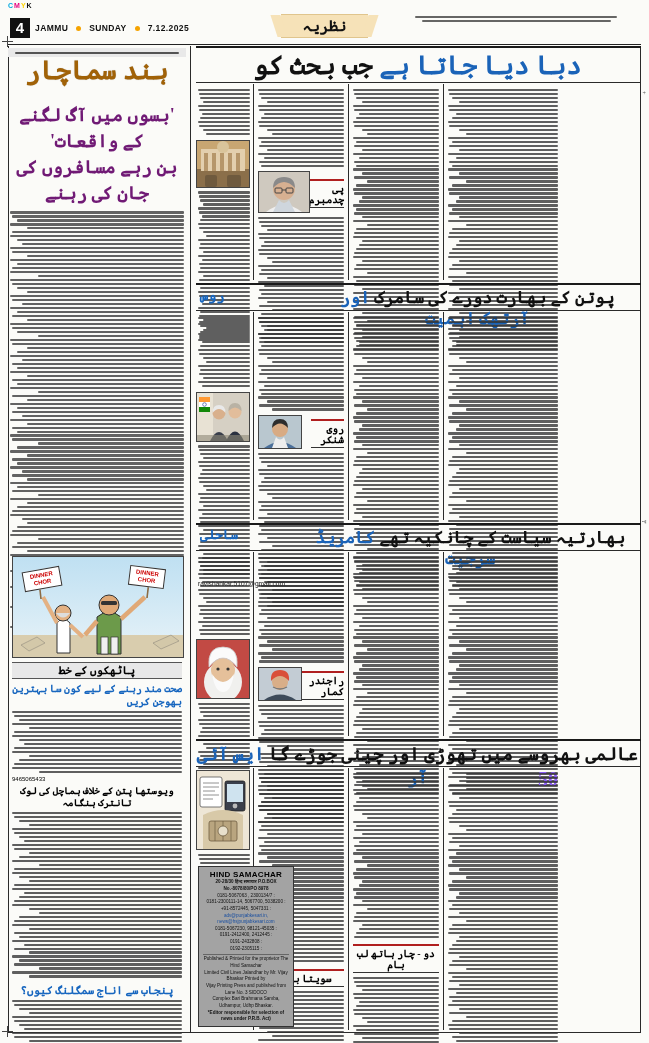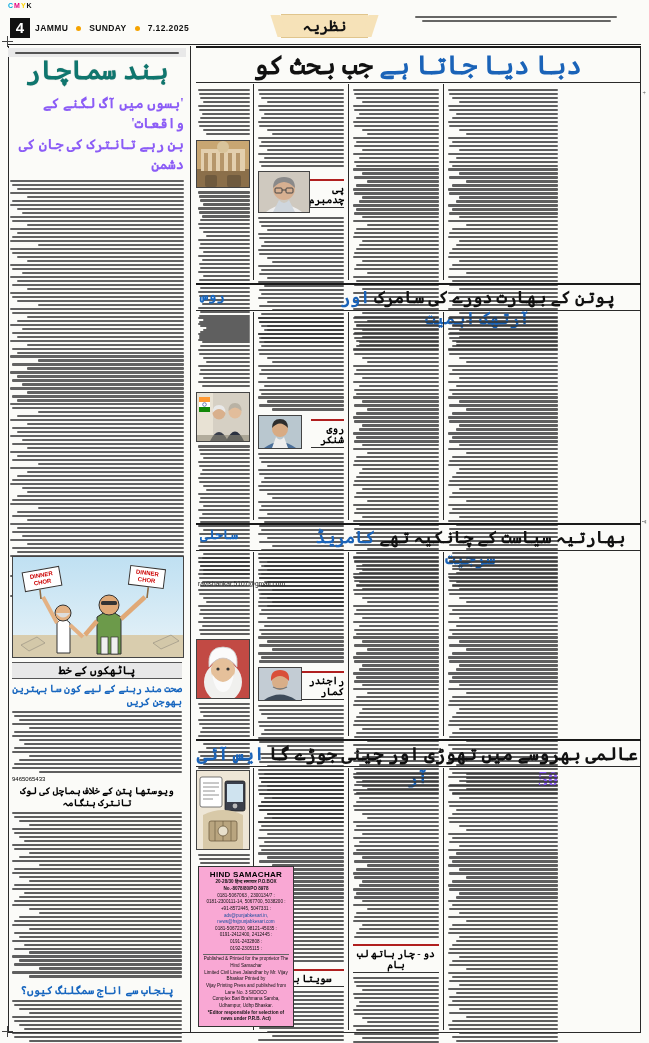--- a/index.html
+++ b/index.html
@@ -50,25 +50,25 @@
   
   .vrule{position:absolute;width:1px;background:#2a2a2a;}
   .hline{position:absolute;height:1px;background:#2a2a2a;}
   .thickline{position:absolute;height:2px;background:#1a1a1a;}
 
   
   .rail{position:absolute;left:8px;top:48px;width:178px;}
   .rail-strip{background:#e9e9e9;padding:2px 4px;text-align:center;font-size:8px;}
   .rail-strip .uline{height:2px;background:#333;margin:1.6px auto;}
   .logo-red{
-    text-align:center;color:#0f766e;font-weight:bold;font-size:26px;line-height:1;
-    margin:1px 0 10px;letter-spacing:-1px;
+    text-align:center;color:#a16207;font-weight:bold;font-size:26px;line-height:1;
+    margin:1px 0 18px;letter-spacing:-1px;
     text-shadow:0 0 1px rgba(0,0,0,.25);
   }
-  .rail-head{text-align:right;font-size:14px;font-weight:bold;line-height:1.45;color:#8b5cf6;padding:0 2px;}
+  .rail-head{text-align:center;font-size:18px;font-weight:bold;line-height:1.45;color:#701a75;padding:0 2px;}
   .rail-body{padding:3px 2px 0;}
   .rail-body .uline{height:2.2px;background:#383838;margin:2.4px 0;}
 
   
   .art-title{font-weight:bold;color:#111;text-align:center;line-height:1.25;}
   .art-title .blue{color:#1a63b8;}
   .kicker{color:#1766bf;font-weight:bold;}
   .byline-box{border-top:2px solid #b01f1f;border-bottom:1px solid #333;padding:2px 0;
               font-weight:bold;font-size:10px;text-align:right;}
   .email{font-family:"Liberation Sans",sans-serif;font-size:6.6px;direction:ltr;text-align:center;color:#111;}
@@ -140,21 +140,21 @@
 
   <div class="rail">
 
     <div class="rail-strip">
       <span class="uline s2"></span>
     </div>
 
     <div class="logo-red">ہند سماچار</div>
 
     <div class="rail-head">'بسوں میں آگ لگنے کے واقعات'</div>
-    <div class="rail-head">بن رہے تانترک کی جان کی دشمن</div>
+    <div class="rail-head">بن رہے مسافروں کی جان کی رہنے</div>
 
     <div class="rail-body ubody dense">
       <span class="uline s1"></span>
         <span class="uline s4"></span>
         <span class="uline s2"></span>
       <span class="uline s1"></span>
         <span class="uline s3"></span>
         <span class="uline s4"></span>
       <span class="uline s1"></span>
         <span class="uline s2"></span>
@@ -1550,21 +1550,21 @@
       <span class="uline s4"></span>
         <span class="uline s2"></span>
         <span class="uline s1"></span>
       <span class="uline s3"></span>
         <span class="uline s4"></span>
         <span class="uline s5"></span>
       <span class="uline s2"></span>
     </div>
   </div>
 
-  <div class="imprint" style="position:absolute;left:198px;width:86px;bottom:16px;background:#f9a8d4;">
+  <div class="imprint" style="position:absolute;left:198px;width:86px;bottom:16px;background:#a3a3a3;">
     <div class="nm">HIND SAMACHAR</div>
     <div class="ln b">20-28/30 हिन्द समाचार P.O.BOX No.-8078/80/PO 8978</div>
     <div class="ln">0181-5067063 , 2300134/7 :</div>
     <div class="ln">0181-2300111-14, 5067700, 5038200 :</div>
     <div class="ln">+91-8572445, 5047331 :</div>
     <div class="ln blue">adv@punjabkesari.in, news@hsjpunjabkesari.com</div>
     <div class="ln">0181-5067230, 98121-45035 :</div>
     <div class="ln">0191-2412400, 2412445 :</div>
     <div class="ln">0191-2432808 :</div>
     <div class="ln">0192-2305115 :</div>

